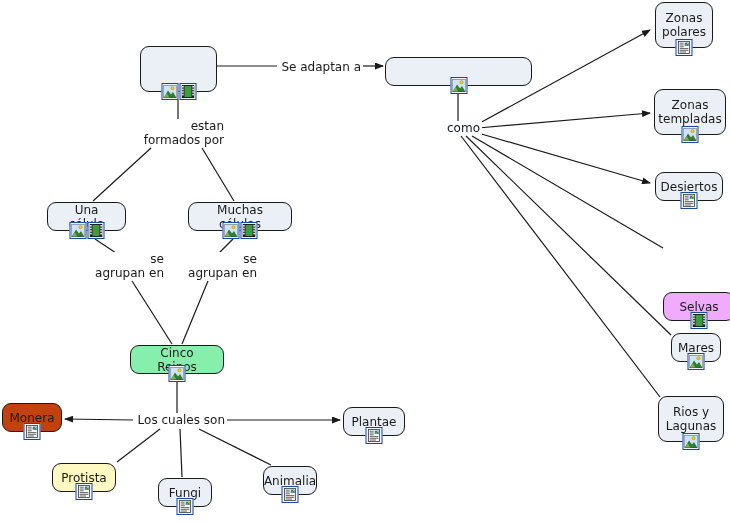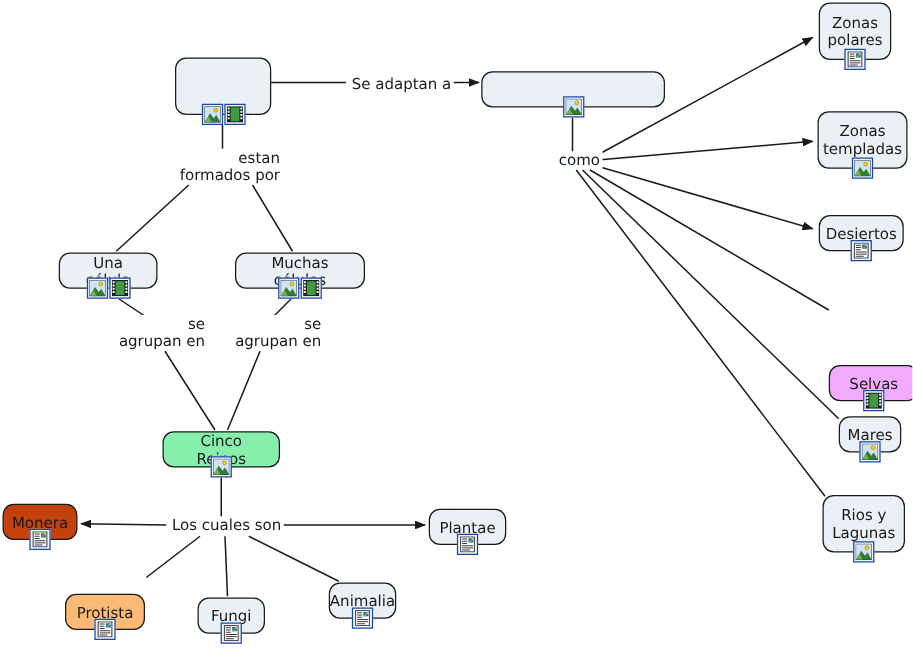--- a/index.html
+++ b/index.html
@@ -238,21 +238,21 @@
                 <line x1="2.2" y1="4" x2="6.2" y2="4"></line>
                 <line x1="2.2" y1="5.8" x2="6.2" y2="5.8"></line>
                 <line x1="2.2" y1="7.6" x2="10.9" y2="7.6"></line>
                 <line x1="2.2" y1="9.3" x2="10.9" y2="9.3"></line>
                 <line x1="2.2" y1="11" x2="8.5" y2="11"></line>
               </g>
             </svg>
           </span>
         </div>
       </div>
-      <div class="node" style="left: 52px; top: 475px; width: 64px; height: 29px; background: #fdba74; border-color: rgb(26, 26, 26);">
+      <div class="node" style="left: 52px; top: 463px; width: 64px; height: 29px; background: #fef9c3; border-color: rgb(26, 26, 26);">
         <span class="node-label">Protista</span>
         <div class="icons">
           <span class="ico" style="border-color: rgb(20, 73, 168);">
             <svg viewBox="0 0 13 13">
               <rect x="1" y="0.5" width="11" height="12" fill="#ffffff" stroke="#3a3a3a" stroke-width="0.8"></rect>
               <rect x="7.2" y="1.6" width="4" height="3.4" fill="#2e6fb5"></rect>
               <polygon points="7.2,5 8.8,2.8 10.2,5" fill="#6fae4e"></polygon>
               <circle cx="10.3" cy="2.5" r="0.7" fill="#f5d20a"></circle>
               <g stroke="#3a3a3a" stroke-width="0.8">
                 <line x1="2.2" y1="2.2" x2="6.2" y2="2.2"></line>

